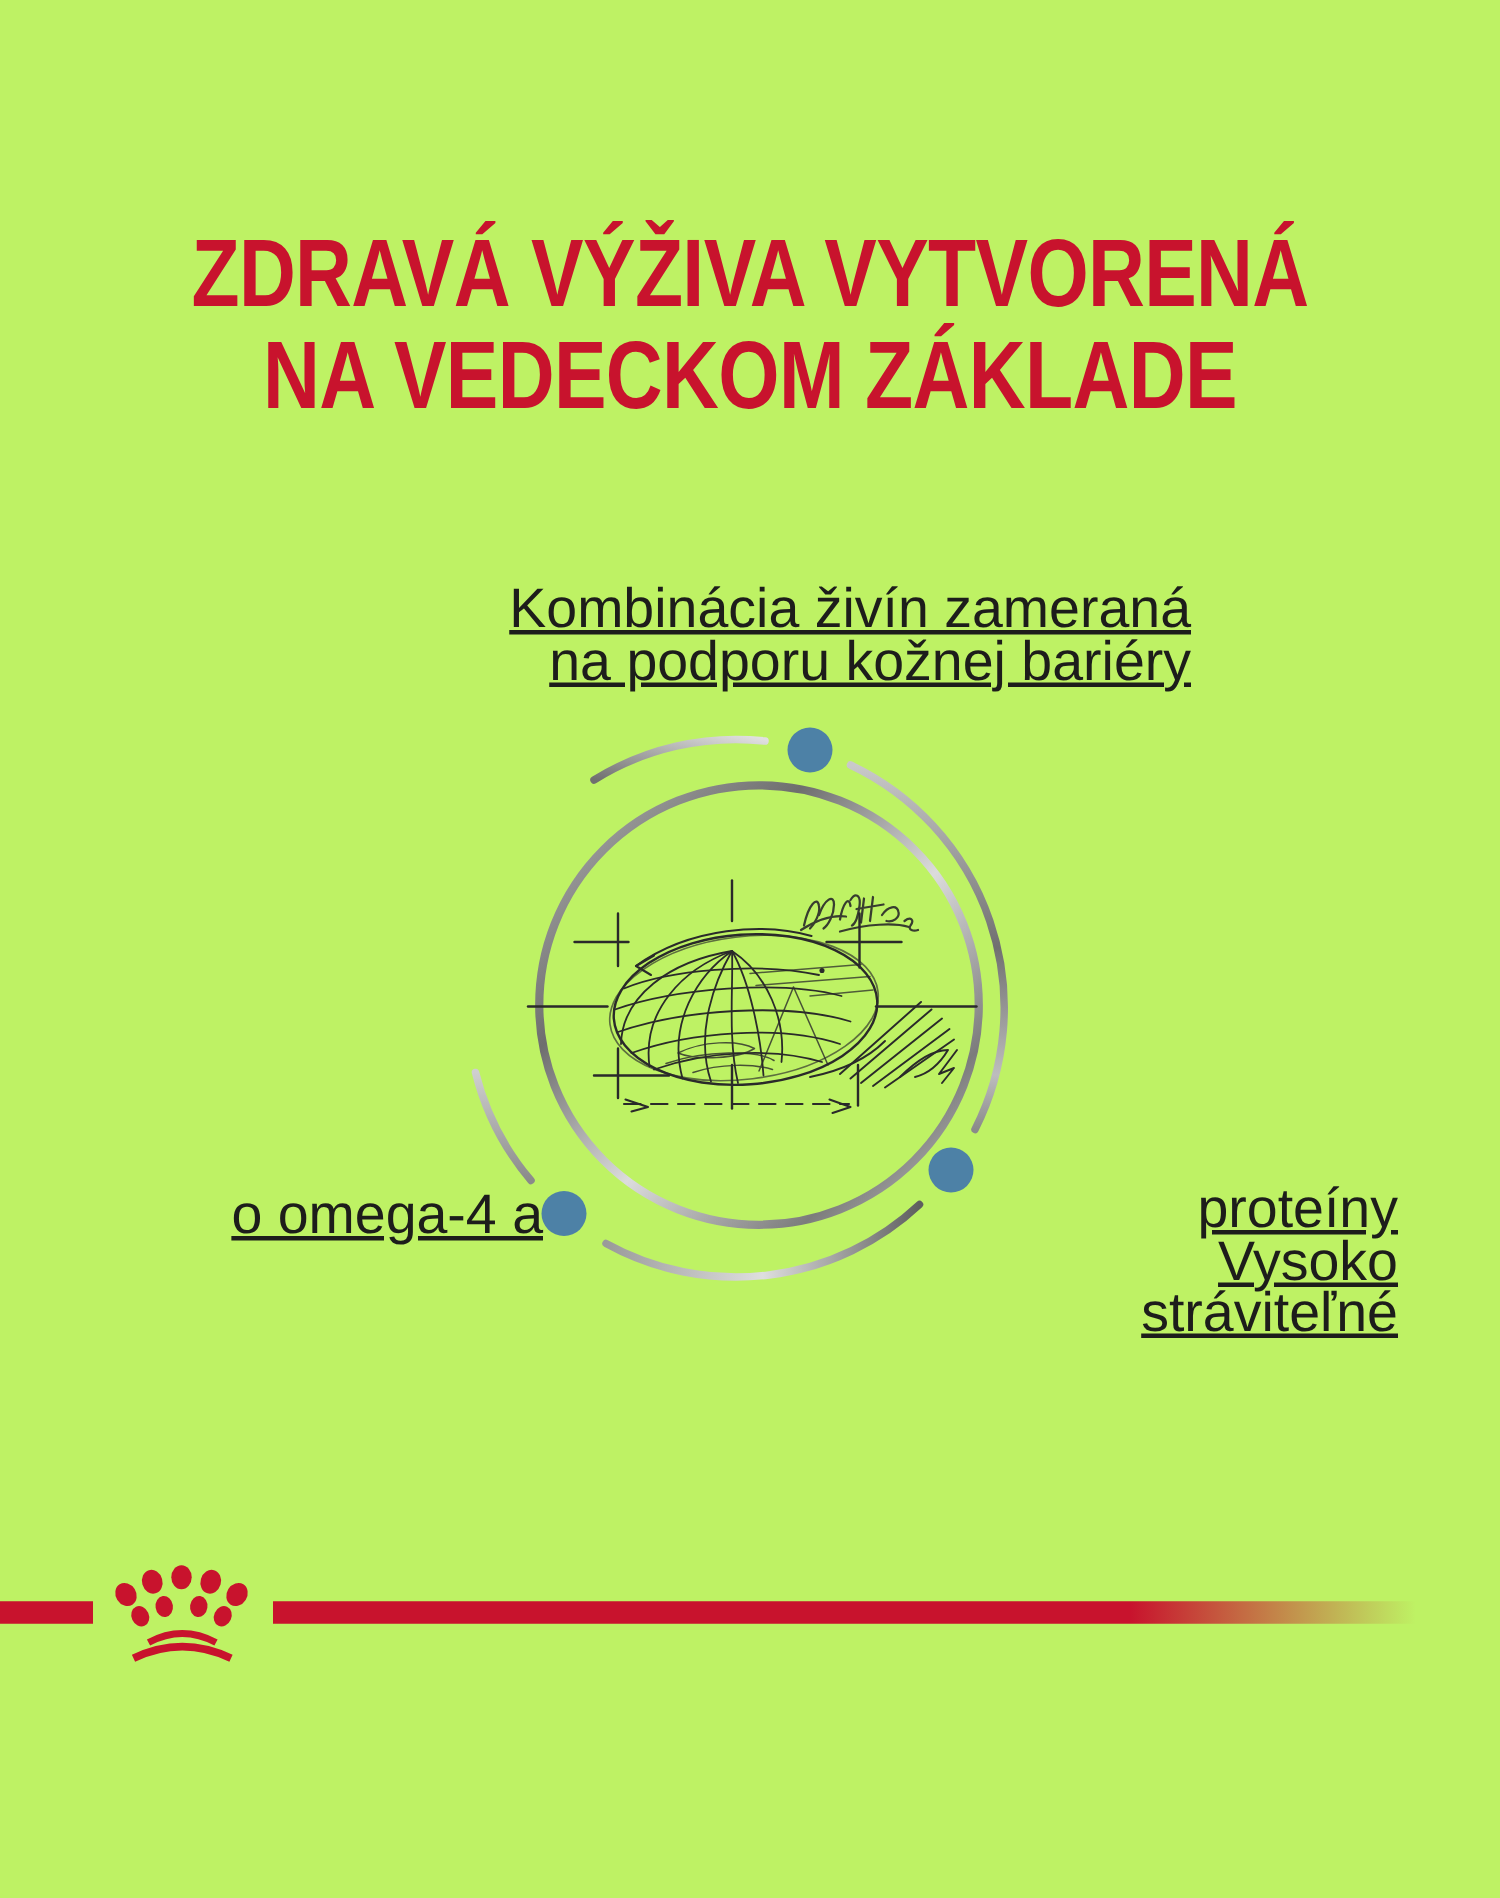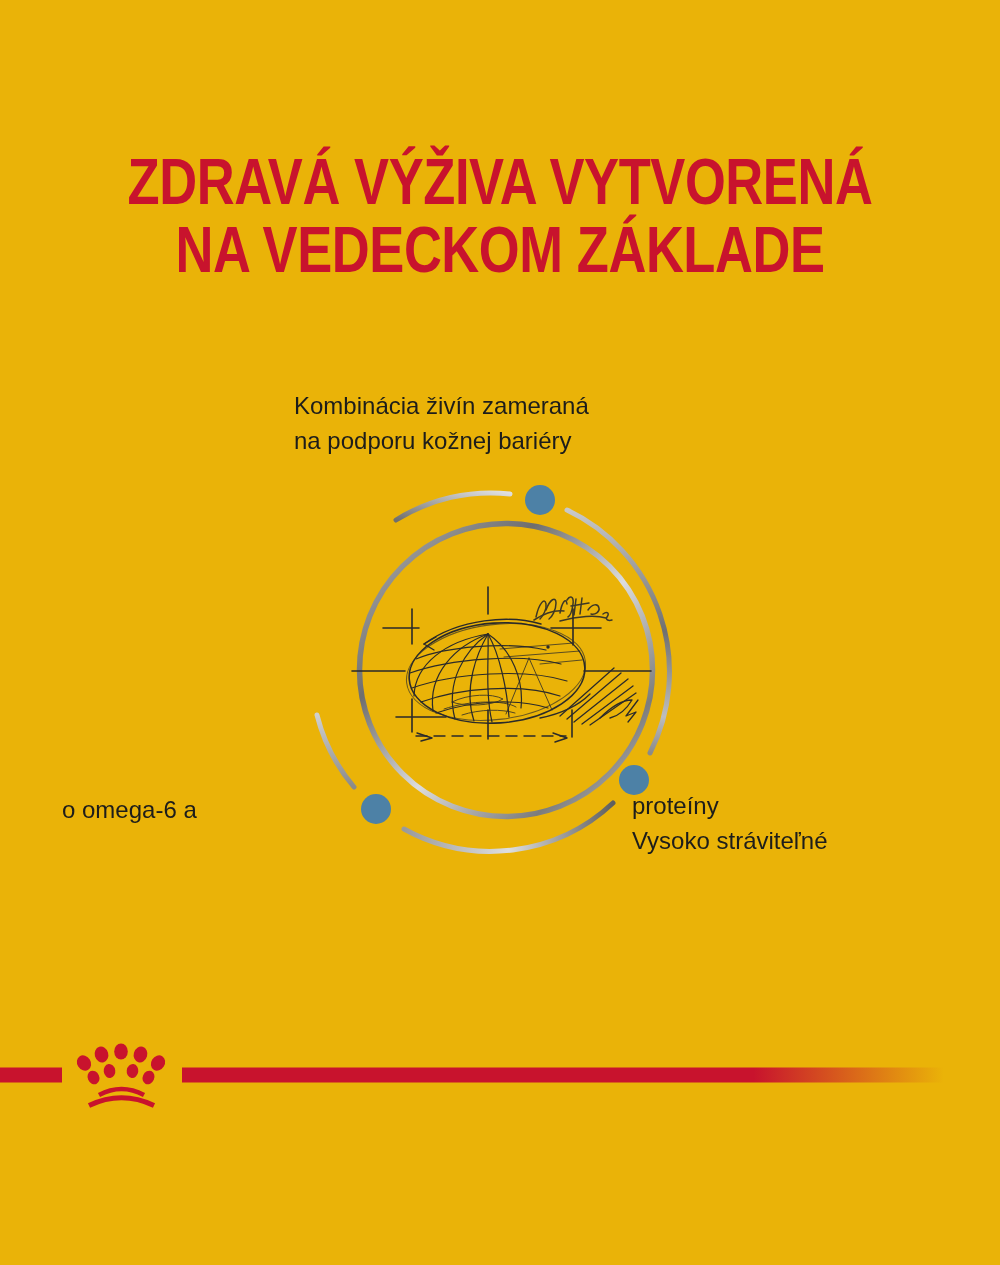--- a/index.html
+++ b/index.html
@@ -1,29 +1,29 @@
 <!DOCTYPE html>
 <html style="--brand-red: #c8132d; --dot-blue: #4d81a6; --text-dark: #1d1d1b;"><head>
 <meta charset="utf-8">
 <style>
   html,body{margin:0;padding:0;background:#fff;}
   .canvas{
-    position:relative;width:1000px;height:1265px;overflow:hidden;background:#eab308;
+    position:relative;width:1000px;height:1265px;overflow:hidden;background:#bef264;
     font-family:"Liberation Sans",sans-serif;
   }
   .layer{position:absolute;left:0;top:0;}
   .headline{
     position:absolute;top:148px;left:0;width:1000px;text-align:center;
     color:var(--brand-red);font-weight:700;font-size:64px;line-height:68px;
     letter-spacing:-.5px;
   }
   .headline .hl{transform:scaleX(.82);transform-origin:50% 50%;white-space:nowrap;}
   .callout{
-    position:absolute;color:var(--text-dark);font-size:24px;line-height:34.5px;
-    text-align:left;font-weight:400;
+    position:absolute;color:var(--text-dark);font-size:37px;line-height:34.5px;
+    text-align:right;font-weight:400;text-decoration:underline;
   }
   .callout-top{top:389px;left:294px;width:500px;}
   .callout-left{top:792px;left:62px;width:300px;line-height:35.5px;}
   .callout-right{top:789px;left:632px;width:300px;}
   .callout span{display:block;}
   
   .dot{fill:var(--dot-blue);}
   .crown-fill{fill:var(--brand-red);}
   .crown-stroke{stroke:var(--brand-red);fill:none;}
   .bar-solid{fill:var(--brand-red);}
@@ -195,21 +195,21 @@
     <div class="hl">ZDRAVÁ VÝŽIVA VYTVORENÁ</div>
     <div class="hl">NA VEDECKOM ZÁKLADE</div>
   </div>
 
   <div class="callout callout-top">
     <span>Kombinácia živín zameraná</span>
     <span>na podporu kožnej bariéry</span>
   </div>
 
   <div class="callout callout-left">
-    <span>o omega-6 a</span>
+    <span>o omega-4 a</span>
   </div>
 
   <div class="callout callout-right">
     <span>proteíny</span>
     <span>Vysoko stráviteľné</span>
   </div>
 
 </div>
 
 </body></html>

